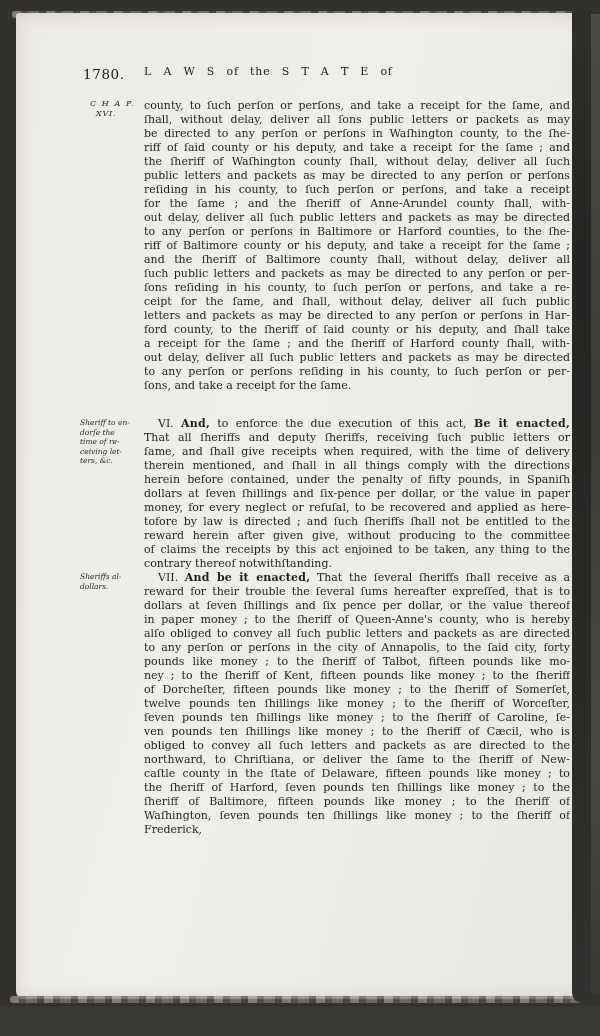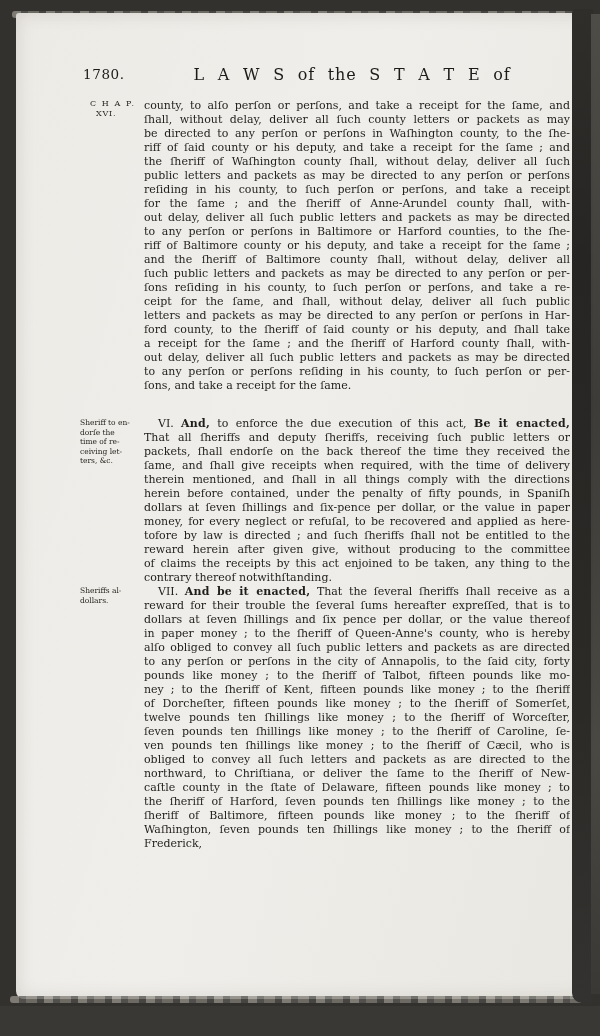--- a/index.html
+++ b/index.html
@@ -33,37 +33,37 @@
   }
   .page-edge-outer{
     position:absolute;left:591px;top:14px;width:9px;height:980px;
     background:linear-gradient(180deg,#55534d,#403e3a 40%,#504e48 75%,#3c3a36);
     opacity:.8;
   }
   .header{position:absolute;left:0;top:52px;width:558px;height:22px;color:#1c1b19;}
   .year{position:absolute;left:67px;top:1px;font-size:13.5px;letter-spacing:.6px;}
   .running-title{
     position:absolute;left:128px;top:0;width:416px;
-    text-align:center;font-size:16px;word-spacing:7px;letter-spacing:.8px;
+    font-size:11px;word-spacing:7px;letter-spacing:.8px;
   }
   .text-flow{position:absolute;left:0;top:86px;width:558px;color:#1f1e1b;}
   .para{position:relative;}
   .para.gap-1{margin-top:24px;}
   .para.gap-2{}
   .para-body{margin-left:128px;width:426px;}
   .line{
     font-size:11px;line-height:14px;height:14px;overflow:hidden;
     text-align:justify;text-align-last:justify;
   }
   .line.no-just{text-align-last:left;}
   .line.indent{text-indent:14px;}
   .bl{font-weight:700;letter-spacing:.2px;}
   .margin-note{
     position:absolute;left:64px;top:1px;width:60px;
-    font-size:7.5px;line-height:9.5px;color:#27261f;
+    font-size:7.5px;line-height:9.5px;color:#27261f;font-style:italic;
   }
   .margin-note.chap{font-size:8px;line-height:10px;letter-spacing:1.6px;left:74px;top:0;}
   .margin-note.chap div:nth-child(2){letter-spacing:.8px;padding-left:6px;}
   .catchword-row{margin-left:128px;width:416px;text-align:left;font-size:11px;line-height:14px;color:#1f1e1b;}
 </style>
 </head>
 <body>
 
 <div class="scan-bg"></div>
 <div class="bottom-zone"></div>
@@ -74,22 +74,22 @@
     <div class="year">1780.</div>
     <div class="running-title">L A W S of the S T A T E of</div>
   </div>
   <div class="text-flow">
       <div class="para">
         <div class="margin-note chap">
           <div>C H A P.</div>
           <div>XVI.</div>
         </div>
         <div class="para-body">
-          <div class="line">county, to alſo perſon or perſons, and take a receipt for the ſame, and</div>
-          <div class="line">ſhall, without delay, deliver all ſuch county letters or packets as may</div>
+          <div class="line">county, to ſuch perſon or perſons, and take a receipt for the ſame, and</div>
+          <div class="line">ſhall, without delay, deliver all ſons public letters or packets as may</div>
           <div class="line">be directed to any perſon or perſons in Waſhington county, to the ſhe-</div>
           <div class="line">riff of ſaid county or his deputy, and take a receipt for the ſame ; and</div>
           <div class="line">the ſheriff of Waſhington county ſhall, without delay, deliver all ſuch</div>
           <div class="line">public letters and packets as may be directed to any perſon or perſons</div>
           <div class="line">reſiding in his county, to ſuch perſon or perſons, and take a receipt</div>
           <div class="line">for the ſame ; and the ſheriff of Anne-Arundel county ſhall, with-</div>
           <div class="line">out delay, deliver all ſuch public letters and packets as may be directed</div>
           <div class="line">to any perſon or perſons in Baltimore or Harford counties, to the ſhe-</div>
           <div class="line">riff of Baltimore county or his deputy, and take a receipt for the ſame ;</div>
           <div class="line">and the ſheriff of Baltimore county ſhall, without delay, deliver all</div>
@@ -108,21 +108,20 @@
         <div class="margin-note">
           <div>Sheriff to en-</div>
           <div>dorſe the</div>
           <div>time of re-</div>
           <div>ceiving let-</div>
           <div>ters, &amp;c.</div>
         </div>
         <div class="para-body">
           <div class="line indent"><span class="">VI. </span><span class="bl">And,</span><span class=""> to enforce the due execution of this act, </span><span class="bl">Be it enacted,</span></div>
           <div class="line">That all ſheriffs and deputy ſheriffs, receiving ſuch public letters or</div>
-          <div class="line">packets, ſhall endorſe on the back thereof the time they received the</div>
           <div class="line">ſame, and ſhall give receipts when required, with the time of delivery</div>
           <div class="line">therein mentioned, and ſhall in all things comply with the directions</div>
           <div class="line">herein before contained, under the penalty of fifty pounds, in Spaniſh</div>
           <div class="line">dollars at ſeven ſhillings and ſix-pence per dollar, or the value in paper</div>
           <div class="line">money, for every neglect or refuſal, to be recovered and applied as here-</div>
           <div class="line">tofore by law is directed ; and ſuch ſheriffs ſhall not be entitled to the</div>
           <div class="line">reward herein after given give, without producing to the committee</div>
           <div class="line">of claims the receipts by this act enjoined to be taken, any thing to the</div>
           <div class="line no-just">contrary thereof notwithſtanding.</div>
         </div>

